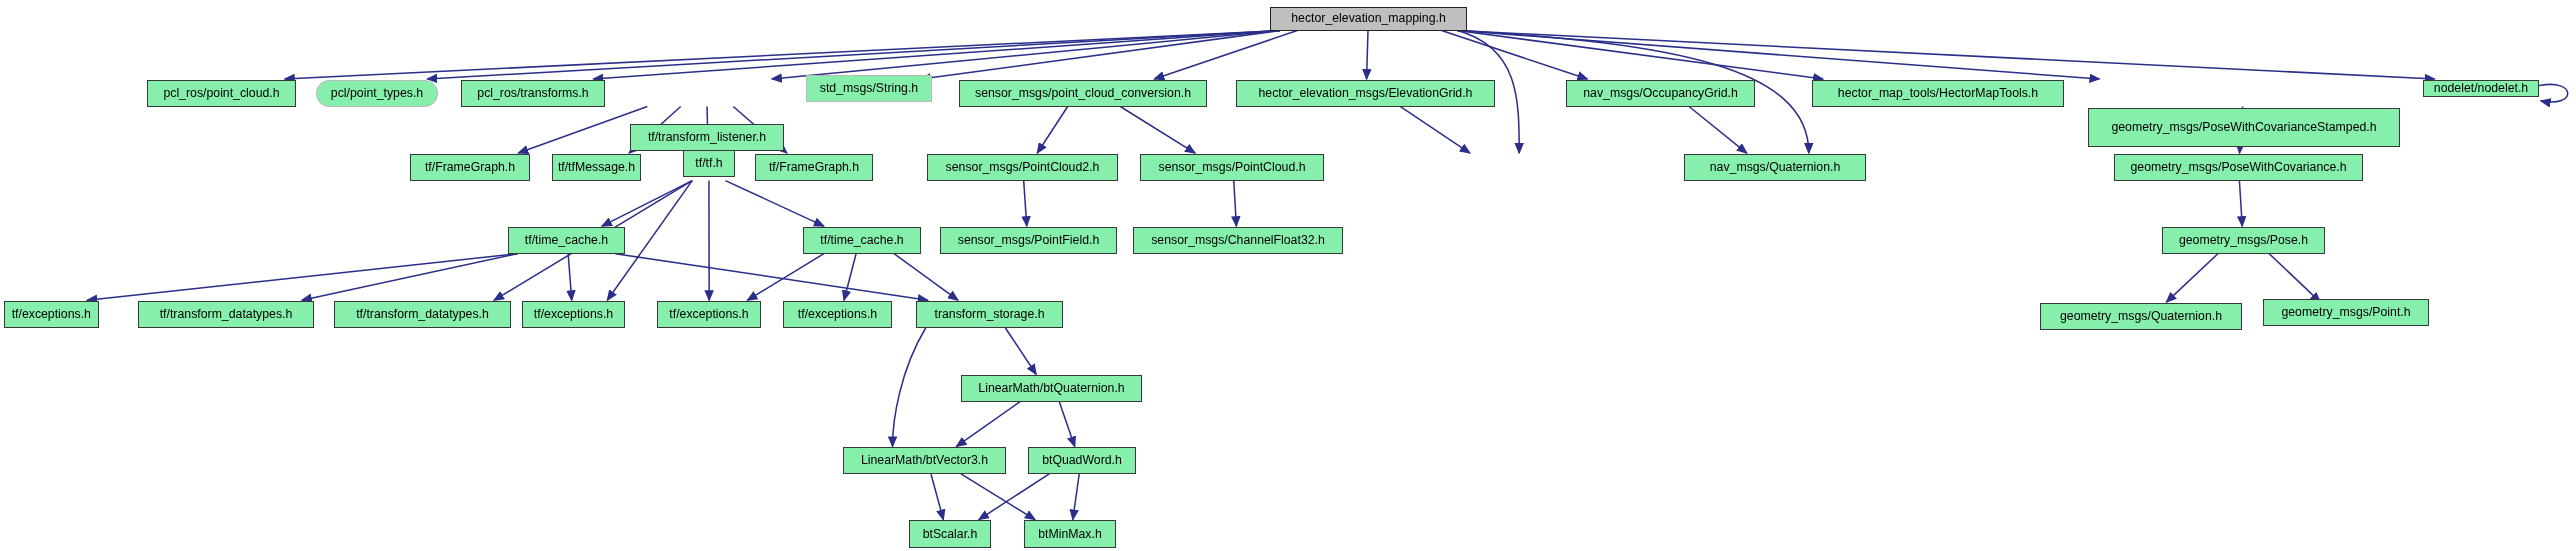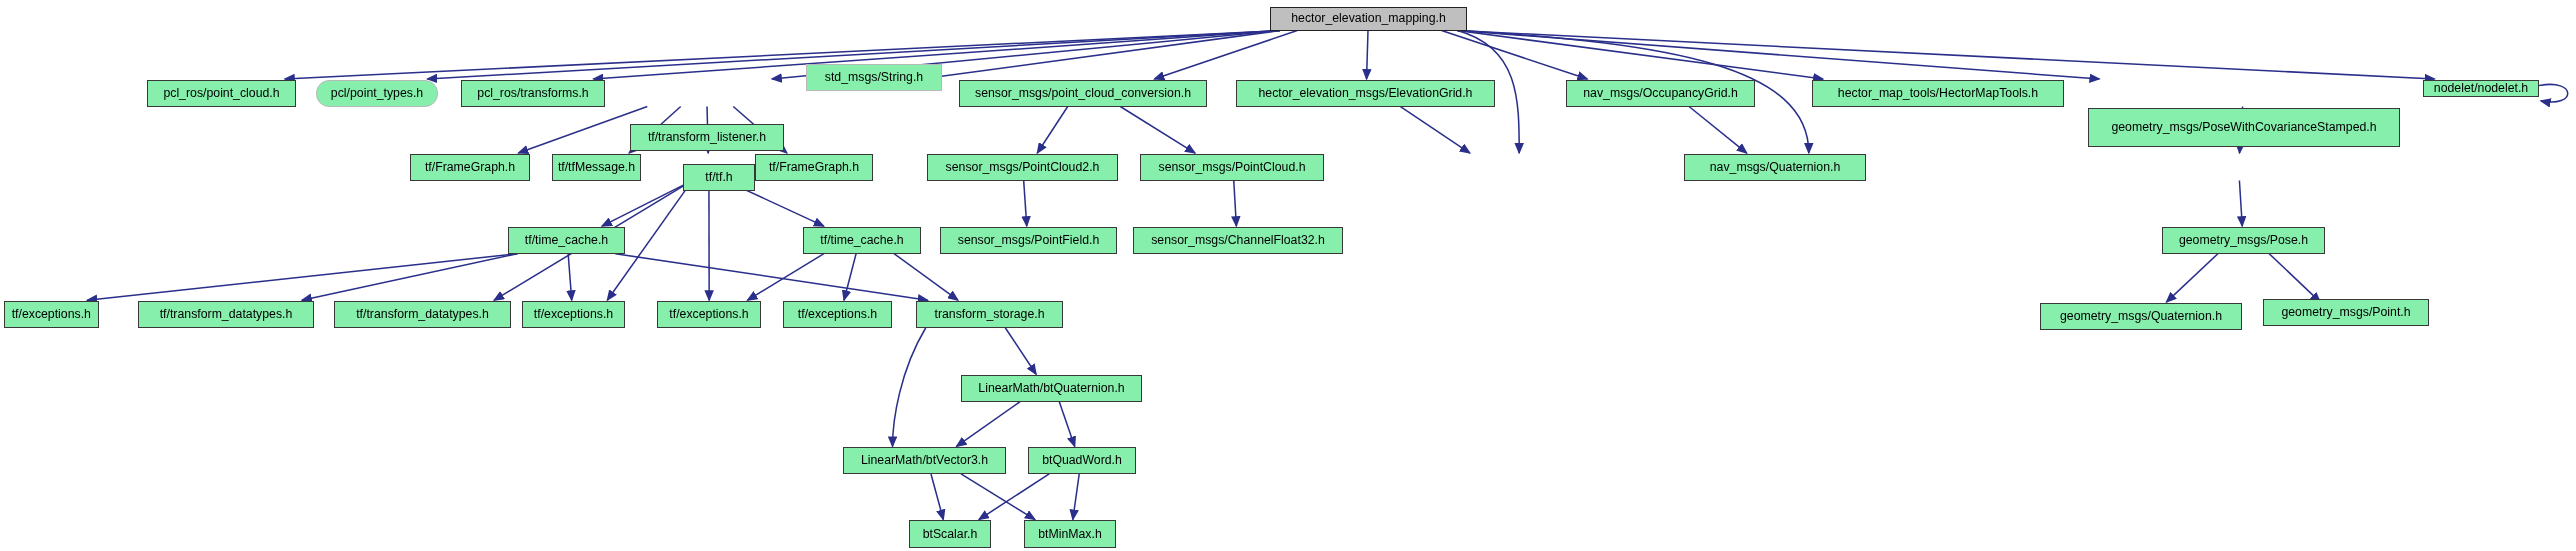--- a/index.html
+++ b/index.html
@@ -78,34 +78,35 @@
       <path d="M 980.5 499 L 993.5 547" fill="none" stroke="#2a2f8a" stroke-width="1.6" marker-end="url(#ah)"></path>
       <path d="M 1012.125 499 L 1090 547" fill="none" stroke="#2a2f8a" stroke-width="1.6" marker-end="url(#ah)"></path>
       <path d="M 1105 499 L 1031 547" fill="none" stroke="#2a2f8a" stroke-width="1.6" marker-end="url(#ah)"></path>
       <path d="M 1136.625 499 L 1129.875 547" fill="none" stroke="#2a2f8a" stroke-width="1.6" marker-end="url(#ah)"></path>
     </svg>
 <div class="node main" style="left: 1270px; top: 6.6px; width: 197px; height: 24px; text-align: right;">hector_elevation_mapping.h</div>
     <div class="node" style="left: 147px; top: 80px; width: 149px; height: 26.6px;">pcl_ros/point_cloud.h</div>
     <div class="node light" style="left: 316px; top: 80px; width: 122px; height: 26.6px; border-radius: 13px;">pcl/point_types.h</div>
     <div class="node" style="left: 461px; top: 80px; width: 144px; height: 26.6px;">pcl_ros/transforms.h</div>
     <div class="node" style="left: 630px; top: 80px; width: 154px; height: 26.6px; margin-top: 44px;">tf/transform_listener.h</div>
-    <div class="node light" style="left: 806px; top: 64px; width: 136px; height: 26.6px;">std_msgs/String.h</div>
+    <div class="node light" style="left: 806px; top: 75px; width: 126px; height: 26.6px;">std_msgs/String.h</div>
     <div class="node" style="left: 959px; top: 80px; width: 248px; height: 26.6px;">sensor_msgs/point_cloud_conversion.h</div>
     <div class="node" style="left: 1236px; top: 80px; width: 259px; height: 26.6px;">hector_elevation_msgs/ElevationGrid.h</div>
     <div class="node" style="left: 1566px; top: 80px; width: 189px; height: 26.6px;">nav_msgs/OccupancyGrid.h</div>
     <div class="node" style="left: 1812px; top: 80px; width: 252px; height: 26.6px;">hector_map_tools/HectorMapTools.h</div>
     <div class="node" style="left: 2088px; top: 72px; width: 312px; height: 39px; margin-top: 36px;">geometry_msgs/PoseWithCovarianceStamped.h</div>
     <div class="node" style="left: 2423px; top: 80px; width: 116px; height: 17px;">nodelet/nodelet.h</div>
     <div class="node" style="left: 410px; top: 154px; width: 120px; height: 26.6px;">tf/FrameGraph.h</div>
     <div class="node" style="left: 552px; top: 154px; width: 89px; height: 26.6px;">tf/tfMessage.h</div>
-    <div class="node" style="left: 683px; top: 164px; width: 72px; height: 26.6px;">tf/tf.h</div>
+    <div class="node" style="left: 683px; top: 150px; width: 52px; height: 26.6px;">tf/tf.h</div>
     <div class="node" style="left: 755px; top: 154px; width: 118px; height: 26.6px;">tf/FrameGraph.h</div>
     <div class="node" style="left: 927px; top: 154px; width: 191px; height: 26.6px;">sensor_msgs/PointCloud2.h</div>
     <div class="node" style="left: 1140px; top: 154px; width: 184px; height: 26.6px;">sensor_msgs/PointCloud.h</div>
     <div class="node" style="left: 1684px; top: 154px; width: 182px; height: 26.6px;">nav_msgs/Quaternion.h</div>
+    <div class="node" style="left: 2114px; top: 154px; width: 249px; height: 26.6px;">geometry_msgs/PoseWithCovariance.h</div>
     <div class="node" style="left: 508px; top: 227px; width: 117px; height: 26.6px;">tf/time_cache.h</div>
     <div class="node" style="left: 803px; top: 227px; width: 118px; height: 26.6px;">tf/time_cache.h</div>
     <div class="node" style="left: 940px; top: 227px; width: 177px; height: 26.6px;">sensor_msgs/PointField.h</div>
     <div class="node" style="left: 1133px; top: 227px; width: 210px; height: 26.6px;">sensor_msgs/ChannelFloat32.h</div>
     <div class="node" style="left: 2162px; top: 227px; width: 163px; height: 26.6px;">geometry_msgs/Pose.h</div>
     <div class="node" style="left: 3.8px; top: 301px; width: 95px; height: 26.6px;">tf/exceptions.h</div>
     <div class="node" style="left: 138px; top: 301px; width: 176px; height: 26.6px;">tf/transform_datatypes.h</div>
     <div class="node" style="left: 334px; top: 301px; width: 177px; height: 26.6px;">tf/transform_datatypes.h</div>
     <div class="node" style="left: 522px; top: 301px; width: 103px; height: 26.6px;">tf/exceptions.h</div>
     <div class="node" style="left: 657px; top: 301px; width: 104px; height: 26.6px;">tf/exceptions.h</div>

